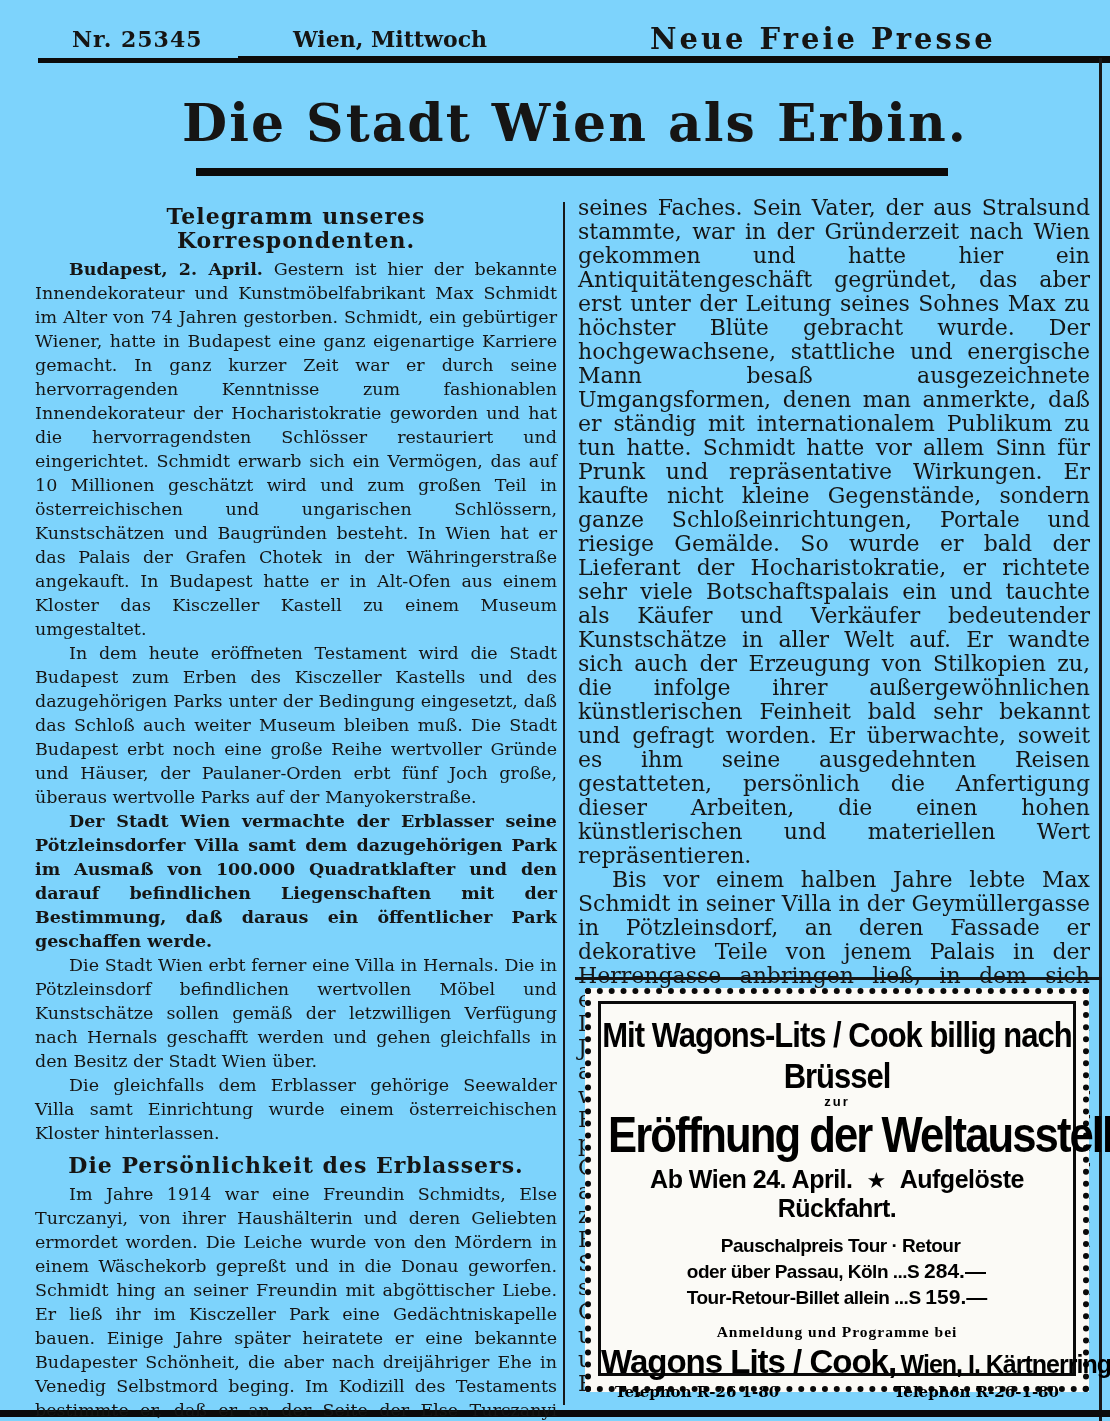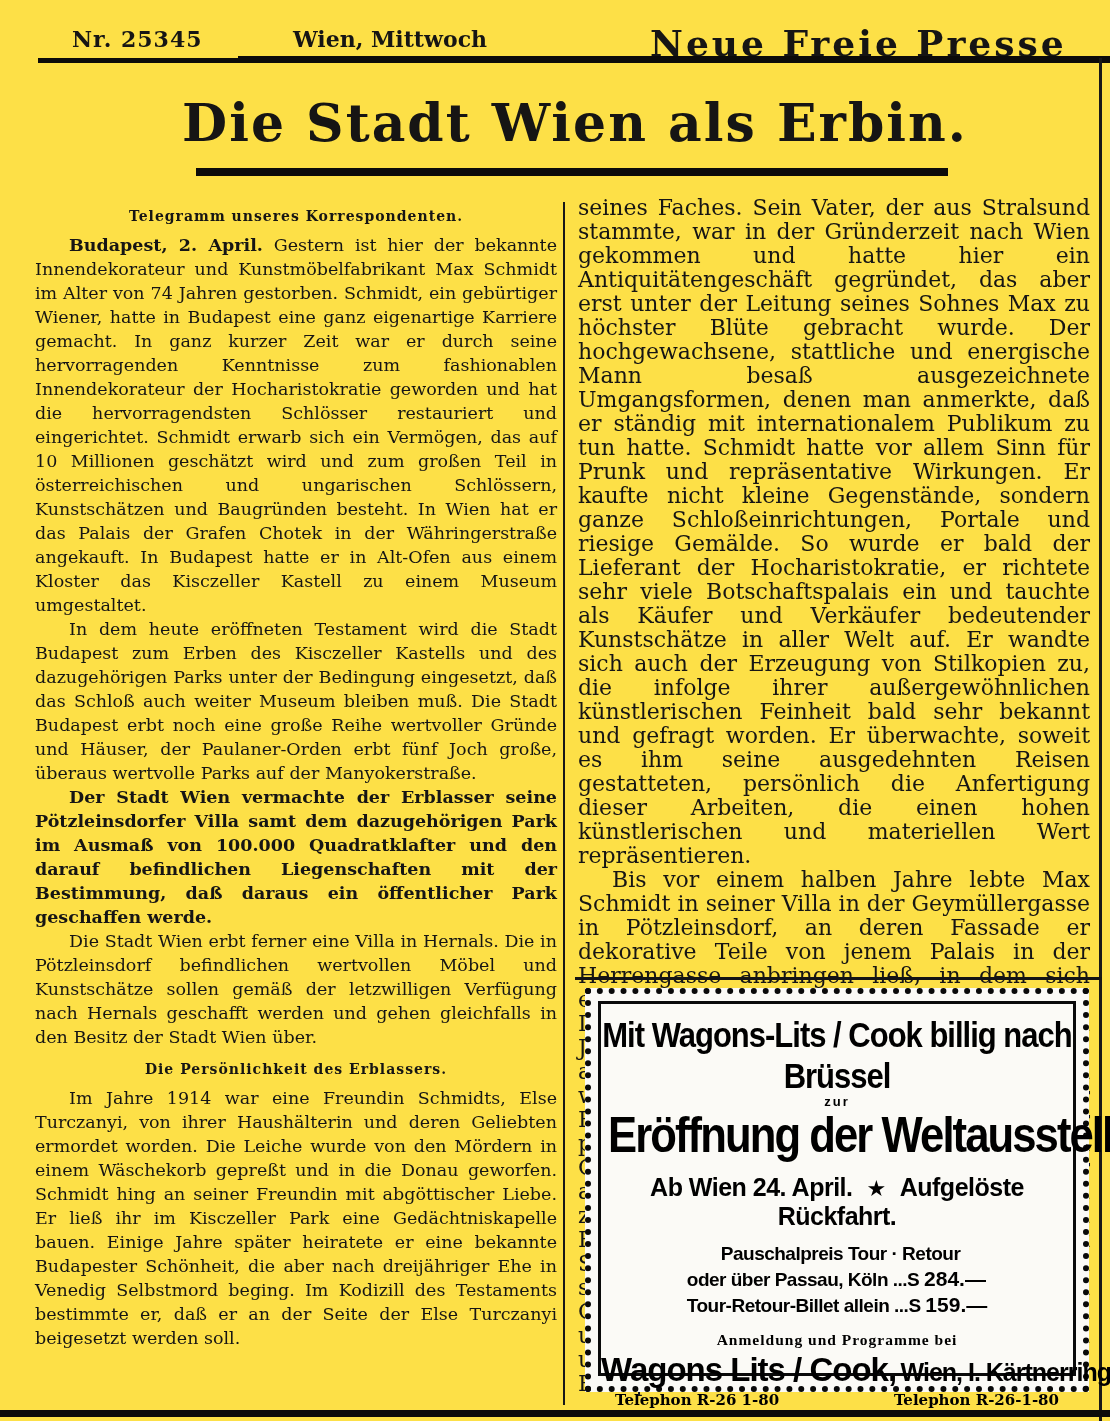--- a/index.html
+++ b/index.html
@@ -1,47 +1,47 @@
 <!DOCTYPE html>
 <html lang="de"><head>
 <meta charset="utf-8">
 <style>
   html,body{margin:0;padding:0;}
   .page{
     position:relative;
     width:1110px;height:1421px;
-    background:#fde047;
+    background:#7dd3fc;
     color:#161514;
     font-family:"DejaVu Serif","Liberation Serif",serif;
     overflow:hidden;
   }
   
   .masthead{position:absolute;top:26px;left:0;width:1110px;height:32px;}
   .issue{position:absolute;left:72px;top:0;font-size:22px;font-weight:bold;letter-spacing:1px;}
   .dateline{position:absolute;left:293px;top:0;font-size:22px;font-weight:bold;}
-  .papername{position:absolute;left:650px;top:-4px;font-size:36px;font-weight:bold;letter-spacing:3px;}
+  .papername{position:absolute;left:650px;top:-4px;font-size:29px;font-weight:bold;letter-spacing:3px;}
   .rule-top{position:absolute;top:58px;left:38px;right:0;height:5px;background:#0c0b0a;}
   .rule-top:after{content:"";position:absolute;left:200px;right:0;top:-2px;height:3px;background:#0c0b0a;}
   
   .headline{
     position:absolute;top:92px;left:150px;width:850px;
     text-align:center;font-size:52px;font-weight:bold;letter-spacing:2px;
     font-family:"DejaVu Serif",serif;
   }
   .rule-headline{position:absolute;top:168px;left:196px;width:752px;height:8px;background:#0c0b0a;}
   
   .col-divider{position:absolute;left:563px;top:202px;bottom:16px;width:2px;background:#181818;}
   .right-edge{position:absolute;left:1099px;top:58px;bottom:0;width:3px;background:#181818;}
   .rule-bottom{position:absolute;left:0;right:0;bottom:4px;height:7px;background:#0c0b0a;}
   
   .col{position:absolute;top:196px;text-align:justify;}
   .col-left{left:35px;width:522px;font-size:17.5px;line-height:24px;}
   .col-right{left:578px;width:512px;font-size:22px;line-height:24px;}
   .section-head{
-    text-align:center;font-size:14px;font-weight:bold;letter-spacing:1px;
+    text-align:center;font-size:22px;font-weight:bold;letter-spacing:1px;
     margin:8px 16px 5px;
   }
   .col p{margin:0;text-indent:34px;text-align:justify;}
   .col p.no-indent{text-indent:0;}
   .lead{font-weight:bold;}
   .bold-para{font-weight:bold;}
   
   .ad-rule{position:absolute;left:575px;top:977px;width:527px;height:3px;background:#141414;}
   .ad-outer{
     position:absolute;left:585px;top:988px;width:504px;height:404px;
@@ -52,21 +52,21 @@
   .ad-inner{
     position:absolute;left:7px;top:7px;right:7px;bottom:10px;
     border:3px solid #0a0a0a;
     text-align:center;
     font-family:"Liberation Sans","DejaVu Sans",sans-serif;
     color:#000;
   }
   .ad-h1{font-size:31px;font-weight:bold;letter-spacing:-1px;margin-top:16px;transform:scaleY(1.15);}
   .ad-zur{font-size:13px;font-weight:bold;letter-spacing:2px;margin-top:2px;}
   .ad-h2{font-size:45px;font-weight:bold;letter-spacing:-2px;margin-top:0;transform:scale(0.97,1.1);white-space:nowrap;}
-  .ad-depart{font-size:25px;font-weight:bold;margin-top:12px;letter-spacing:-0.5px;}
+  .ad-depart{font-size:25px;font-weight:bold;margin-top:4px;letter-spacing:-0.5px;}
   .ad-depart .star{font-size:22px;padding:0 14px;}
   .ad-prices{display:inline-block;text-align:left;margin-top:10px;font-size:19px;font-weight:bold;line-height:25px;letter-spacing:-0.5px;}
   .ad-prices .row{white-space:nowrap;}
   .ad-prices .row .indent1{padding-left:34px;}
   .ad-prices .amount{font-size:21px;letter-spacing:0;}
   .ad-note{font-family:Liberation Serif, serif;font-size:15.5px;font-weight:bold;margin-top:13px;letter-spacing:1px;}
   .ad-company{margin-top:2px;white-space:nowrap;}
   .ad-company .name{font-size:33px;font-weight:bold;letter-spacing:-1px;}
   .ad-company .addr{font-size:25px;font-weight:bold;letter-spacing:-1px;}
   .ad-phones{display:flex;justify-content:space-between;padding:2px 14px 0 14px;
@@ -91,20 +91,21 @@
   <div class="right-edge"></div>
   <div class="rule-bottom"></div>
 
   <div class="col col-left">
     <div class="section-head">Telegramm unseres Korrespondenten.</div>
     <p><span class="lead">Budapest, 2. April.</span><span> Gestern ist hier der bekannte Innendekorateur und Kunstmöbelfabrikant Max Schmidt im Alter von 74 Jahren gestorben. Schmidt, ein gebürtiger Wiener, hatte in Budapest eine ganz eigenartige Karriere gemacht. In ganz kurzer Zeit war er durch seine hervorragenden Kenntnisse zum fashionablen Innendekorateur der Hocharistokratie geworden und hat die hervorragendsten Schlösser restauriert und eingerichtet. Schmidt erwarb sich ein Vermögen, das auf 10 Millionen geschätzt wird und zum großen Teil in österreichischen und ungarischen Schlössern, Kunstschätzen und Baugründen besteht. In Wien hat er das Palais der Grafen Chotek in der Währingerstraße angekauft. In Budapest hatte er in Alt-Ofen aus einem Kloster das Kisczeller Kastell zu einem Museum umgestaltet.</span></p>
     <p>In dem heute eröffneten Testament wird die Stadt Budapest zum Erben des Kisczeller Kastells und des dazugehörigen Parks unter der Bedingung eingesetzt, daß das Schloß auch weiter Museum bleiben muß. Die Stadt Budapest erbt noch eine große Reihe wertvoller Gründe und Häuser, der Paulaner-Orden erbt fünf Joch große, überaus wertvolle Parks auf der Manyokerstraße.</p>
 
     <p class="bold-para">Der Stadt Wien vermachte der Erblasser seine Pötzleinsdorfer Villa samt dem dazugehörigen Park im Ausmaß von 100.000 Quadratklafter und den darauf befindlichen Liegenschaften mit der Bestimmung, daß daraus ein öffentlicher Park geschaffen werde.</p>
     <p>Die Stadt Wien erbt ferner eine Villa in Hernals. Die in Pötzleinsdorf befindlichen wertvollen Möbel und Kunstschätze sollen gemäß der letzwilligen Verfügung nach Hernals geschafft werden und gehen gleichfalls in den Besitz der Stadt Wien über.</p>
+    <p>Die gleichfalls dem Erblasser gehörige Seewalder Villa samt Einrichtung wurde einem österreichischen Kloster hinterlassen.</p>
 
     <div class="section-head">Die Persönlichkeit des Erblassers.</div>
     <p>Im Jahre 1914 war eine Freundin Schmidts, Else Turczanyi, von ihrer Haushälterin und deren Geliebten ermordet worden. Die Leiche wurde von den Mördern in einem Wäschekorb gepreßt und in die Donau geworfen. Schmidt hing an seiner Freundin mit abgöttischer Liebe. Er ließ ihr im Kisczeller Park eine Gedächtniskapelle bauen. Einige Jahre später heiratete er eine bekannte Budapester Schönheit, die aber nach dreijähriger Ehe in Venedig Selbstmord beging. Im Kodizill des Testaments bestimmte er, daß er an der Seite der Else Turczanyi beigesetzt werden soll.</p>
 
   </div>
 
   <div class="col col-right">
     <p class="no-indent">seines Faches. Sein Vater, der aus Stralsund stammte, war in der Gründerzeit nach Wien gekommen und hatte hier ein Antiquitätengeschäft gegründet, das aber erst unter der Leitung seines Sohnes Max zu höchster Blüte gebracht wurde. Der hochgewachsene, stattliche und energische Mann besaß ausgezeichnete Umgangsformen, denen man anmerkte, daß er ständig mit internationalem Publikum zu tun hatte. Schmidt hatte vor allem Sinn für Prunk und repräsentative Wirkungen. Er kaufte nicht kleine Gegenstände, sondern ganze Schloßeinrichtungen, Portale und riesige Gemälde. So wurde er bald der Lieferant der Hocharistokratie, er richtete sehr viele Botschaftspalais ein und tauchte als Käufer und Verkäufer bedeutender Kunstschätze in aller Welt auf. Er wandte sich auch der Erzeugung von Stilkopien zu, die infolge ihrer außergewöhnlichen künstlerischen Feinheit bald sehr bekannt und gefragt worden. Er überwachte, soweit es ihm seine ausgedehnten Reisen gestatteten, persönlich die Anfertigung dieser Arbeiten, die einen hohen künstlerischen und materiellen Wert repräsentieren.</p>
     <p>Bis vor einem halben Jahre lebte Max Schmidt in seiner Villa in der Geymüllergasse in Pötzleinsdorf, an deren Fassade er dekorative Teile von jenem Palais in der Herrengasse anbringen ließ, in dem sich einst der Bösendorfersaal befunden hatte. Das im Stil der Wende des achtzehnten Jahrhunderts erbaute Haus enthielt riesige altitalienische Gemälde, große Vasen und wuchtige echte Möbel verschiedener Epochen, die von seiner Vorliebe für prächtige Interieurs zeugten. Hinter dem Gebäude erstreckte sich ein sehr ausgedehnter Naturpark, in dem auch zahmes Wild gehalten wurde. Manchen Freunden vom Burgtheater gestattete Max Schmidt, ihre Rollen auf den weiten Wiesen seiner Besitzung zu studieren. In seinem Geschäft in der Währingerstraße war ein ungeheures Lager von Kunstschätzen untergebracht, das nur noch von dem seines Budapester Geschäftes übertroffen wurde.</p>
   </div>

